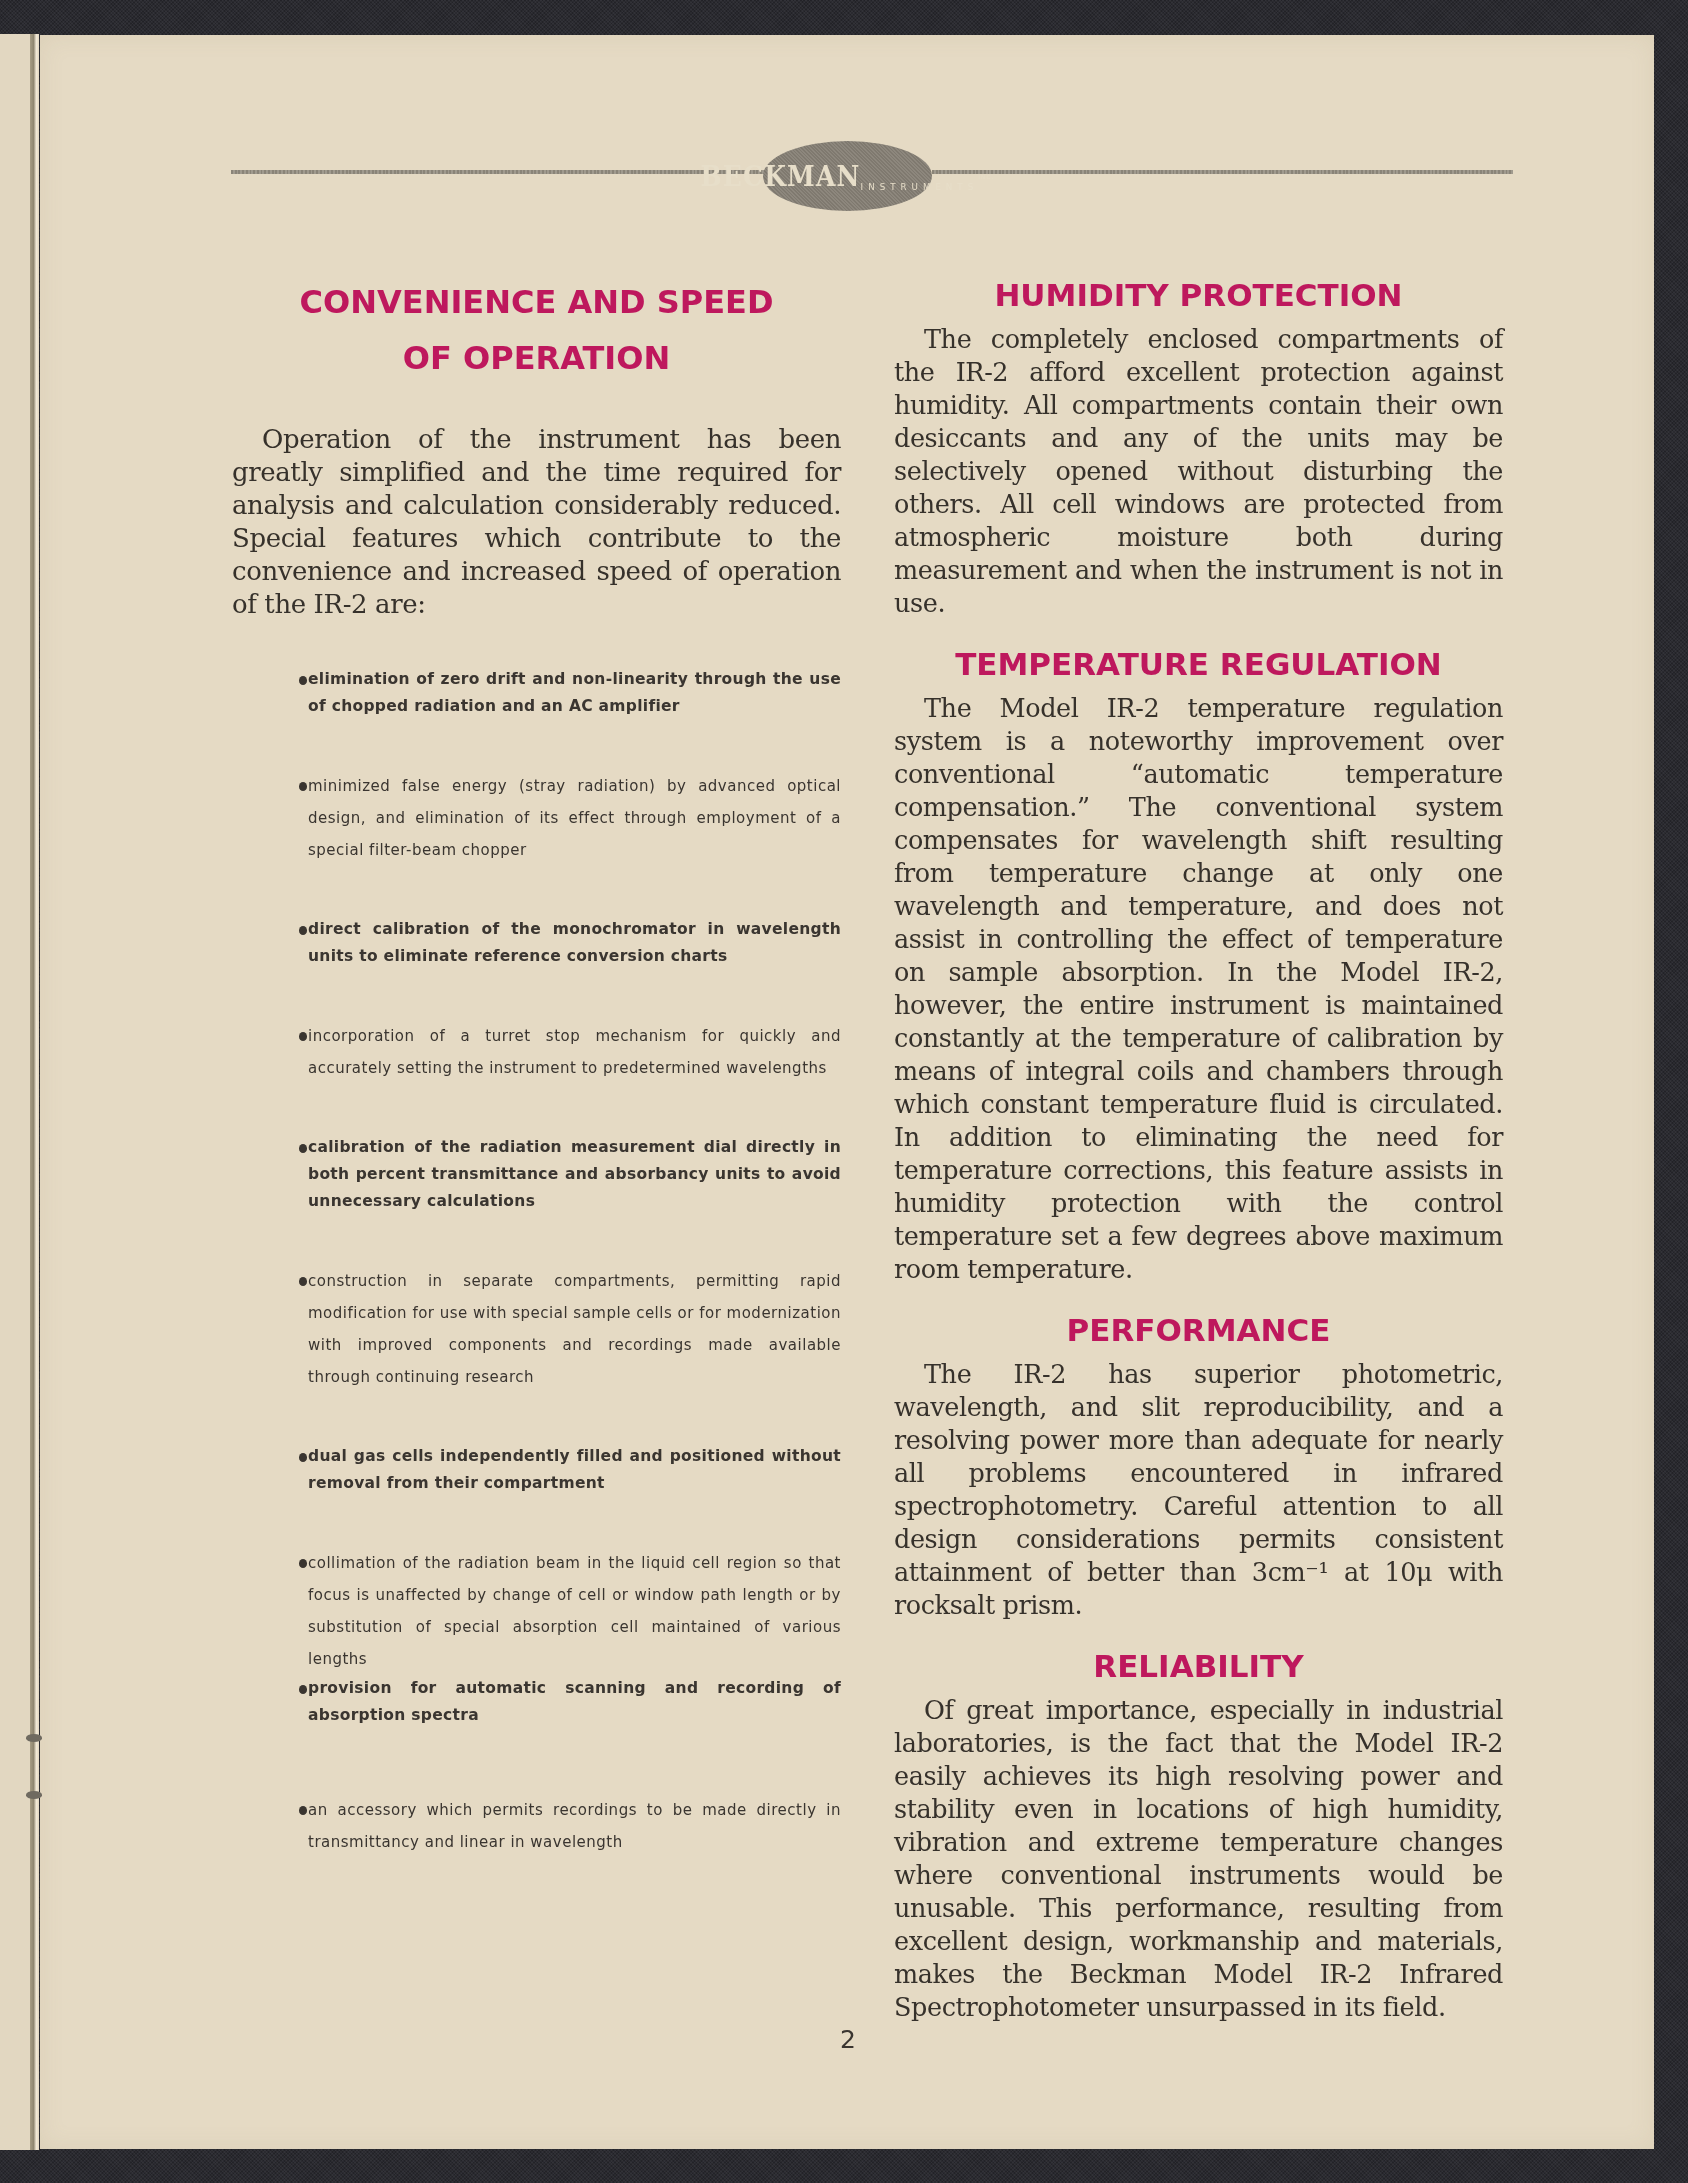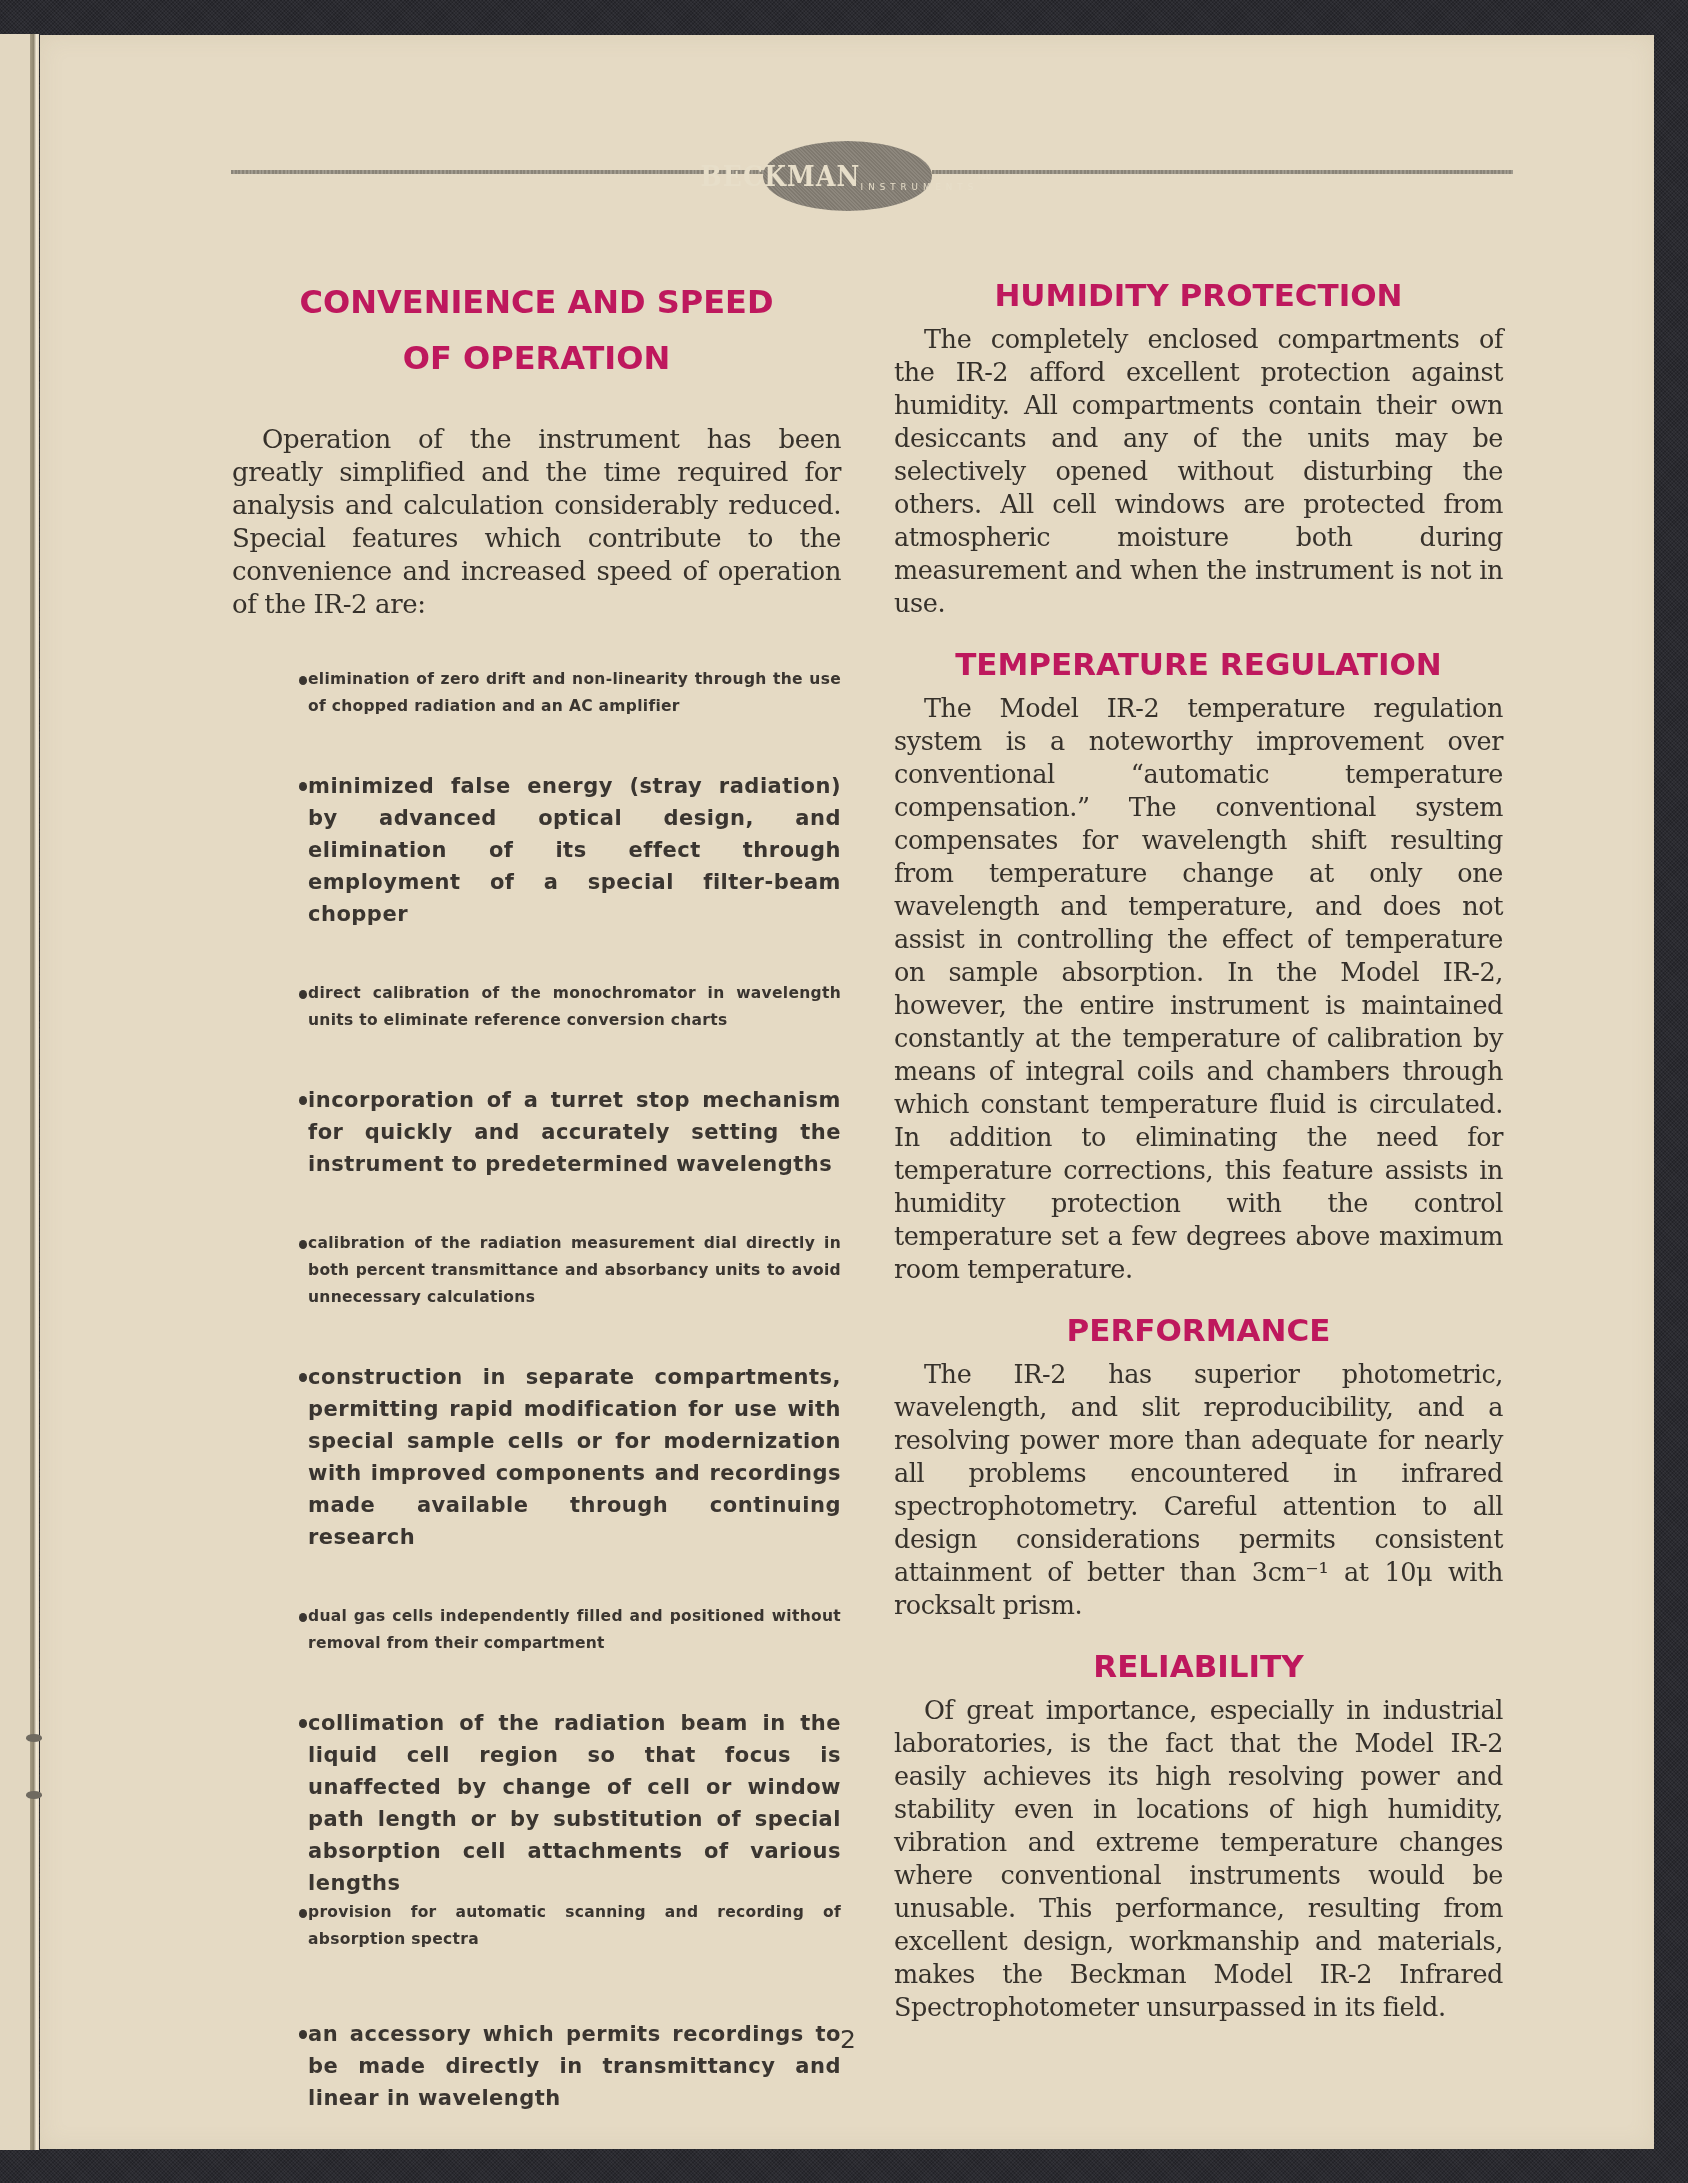--- a/index.html
+++ b/index.html
@@ -80,21 +80,21 @@
     .bullet {
       position: relative; padding-left: 59px; text-align: justify;
       font-family: "DejaVu Sans", sans-serif; color: #3a3530;
     }
     .bullet .dot {
       position: absolute; left: 67px; width: 8px; height: 8.7px; border-radius: 50%;
       background: #3a3530;
     }
     .bullet.small { font-size: 15.5px; line-height: 27px; font-weight: bold; letter-spacing: 0.3px; }
     .bullet.small .dot { top: 10px; }
-    .bullet.large { font-size: 21px; line-height: 32px; letter-spacing: 0.5px; font-weight: bold; }
+    .bullet.large { font-size: 15px; line-height: 32px; letter-spacing: 0.5px; }
     .bullet.large .dot { top: 12.4px; }
     .bullet .txt { display: block; margin-left: 76px; margin-right: 0; }
     .bullet { padding-left: 0; }
     .page-number {
       position: absolute; left: 800px; top: 1990px;
       font-family: "DejaVu Sans", sans-serif; font-size: 25px; color: #3a3530;
     }
   </style>
 </head>
 <body>
@@ -141,21 +141,21 @@
         <li class="bullet large" style="margin-top: 50px;">
           <span class="dot"></span>
           <span class="txt">construction in separate compartments, permitting rapid modification for use with special sample cells or for modernization with improved components and recordings made available through continuing research</span>
         </li>
         <li class="bullet small" style="margin-top: 50px;">
           <span class="dot"></span>
           <span class="txt">dual gas cells independently filled and positioned without removal from their compartment</span>
         </li>
         <li class="bullet large" style="margin-top: 50px;">
           <span class="dot"></span>
-          <span class="txt">collimation of the radiation beam in the liquid cell region so that focus is unaffected by change of cell or window path length or by substitution of special absorption cell attachments of various lengths</span>
+          <span class="txt">collimation of the radiation beam in the liquid cell region so that focus is unaffected by change of cell or window path length or by substitution of special absorption cell maintained of various lengths</span>
         </li>
         <li class="bullet small" style="">
           <span class="dot"></span>
           <span class="txt">provision for automatic scanning and recording of absorption spectra</span>
         </li>
         <li class="bullet large" style="margin-top: 65px;">
           <span class="dot"></span>
           <span class="txt">an accessory which permits recordings to be made directly in transmittancy and linear in wavelength</span>
         </li>
       </ul>

